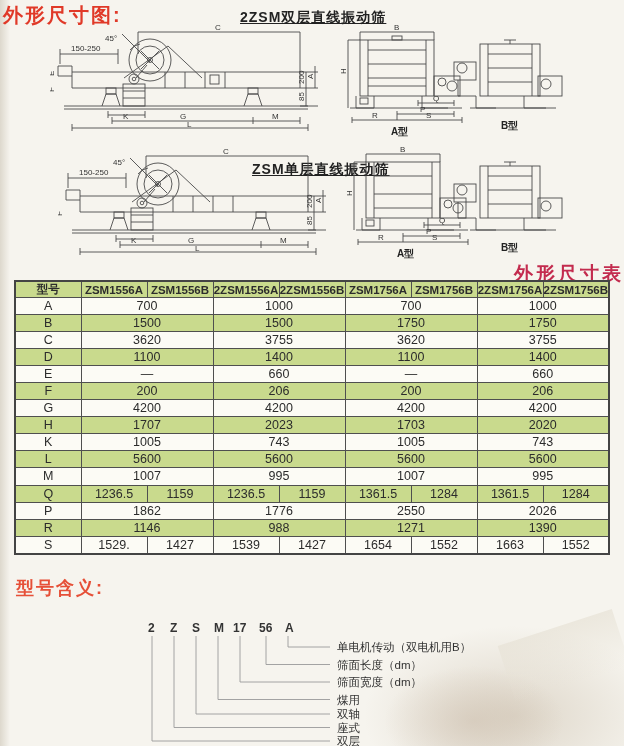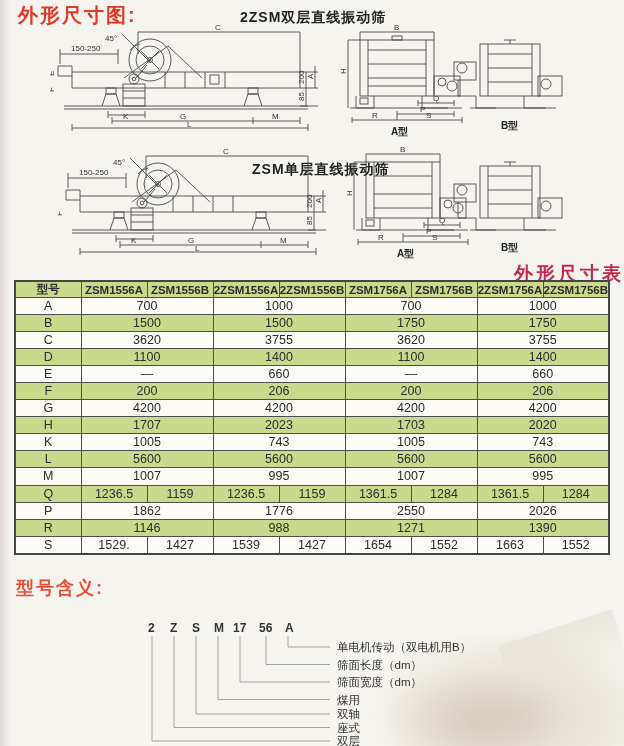--- a/index.html
+++ b/index.html
@@ -12,23 +12,23 @@
   .edge-shade-left{position:absolute;left:0;top:0;width:10px;height:746px;
     background:linear-gradient(to right,#ddd8cd,rgba(221,216,205,0));}
   .photo-blob{position:absolute;pointer-events:none;}
   .blob1{right:-40px;bottom:-60px;width:300px;height:180px;border-radius:50%;
     background:radial-gradient(closest-side,#d8cfc0,rgba(216,207,192,0));opacity:.8;}
   .blob2{right:60px;bottom:-30px;width:180px;height:110px;border-radius:50%;
     background:radial-gradient(closest-side,#cdbfae,rgba(205,191,174,0));opacity:.55;}
   .blob3{right:0;bottom:60px;width:120px;height:60px;transform:rotate(-18deg);
     background:linear-gradient(#e7e2d6,rgba(231,226,214,0));opacity:.7;}
 
-  .sec-title{position:absolute;left:18px;top:2px;font-size:20px;font-weight:bold;
+  .sec-title{position:absolute;left:3px;top:2px;font-size:20px;font-weight:bold;
     color:#e03928;letter-spacing:2px;}
-  .draw-title{position:absolute;font-size:14px;font-weight:bold;color:#222;letter-spacing:1px;}
+  .draw-title{position:absolute;font-size:14px;font-weight:bold;color:#222;letter-spacing:1px;text-decoration:underline;}
   .dt1{left:240px;top:9px;}
   .dt2{left:252px;top:133px;margin-top:28px;}
 
   .view{position:absolute;}
   .view-label{text-align:center;font-size:10px;font-weight:bold;color:#222;margin-top:1px;}
   svg{display:block;}
   .tech text{font-size:8px;fill:#333;}
 
   .table-title{position:absolute;left:0;top:261px;width:624px;text-align:right;
     font-size:19px;font-weight:bold;color:#c32b4e;letter-spacing:3px;}

